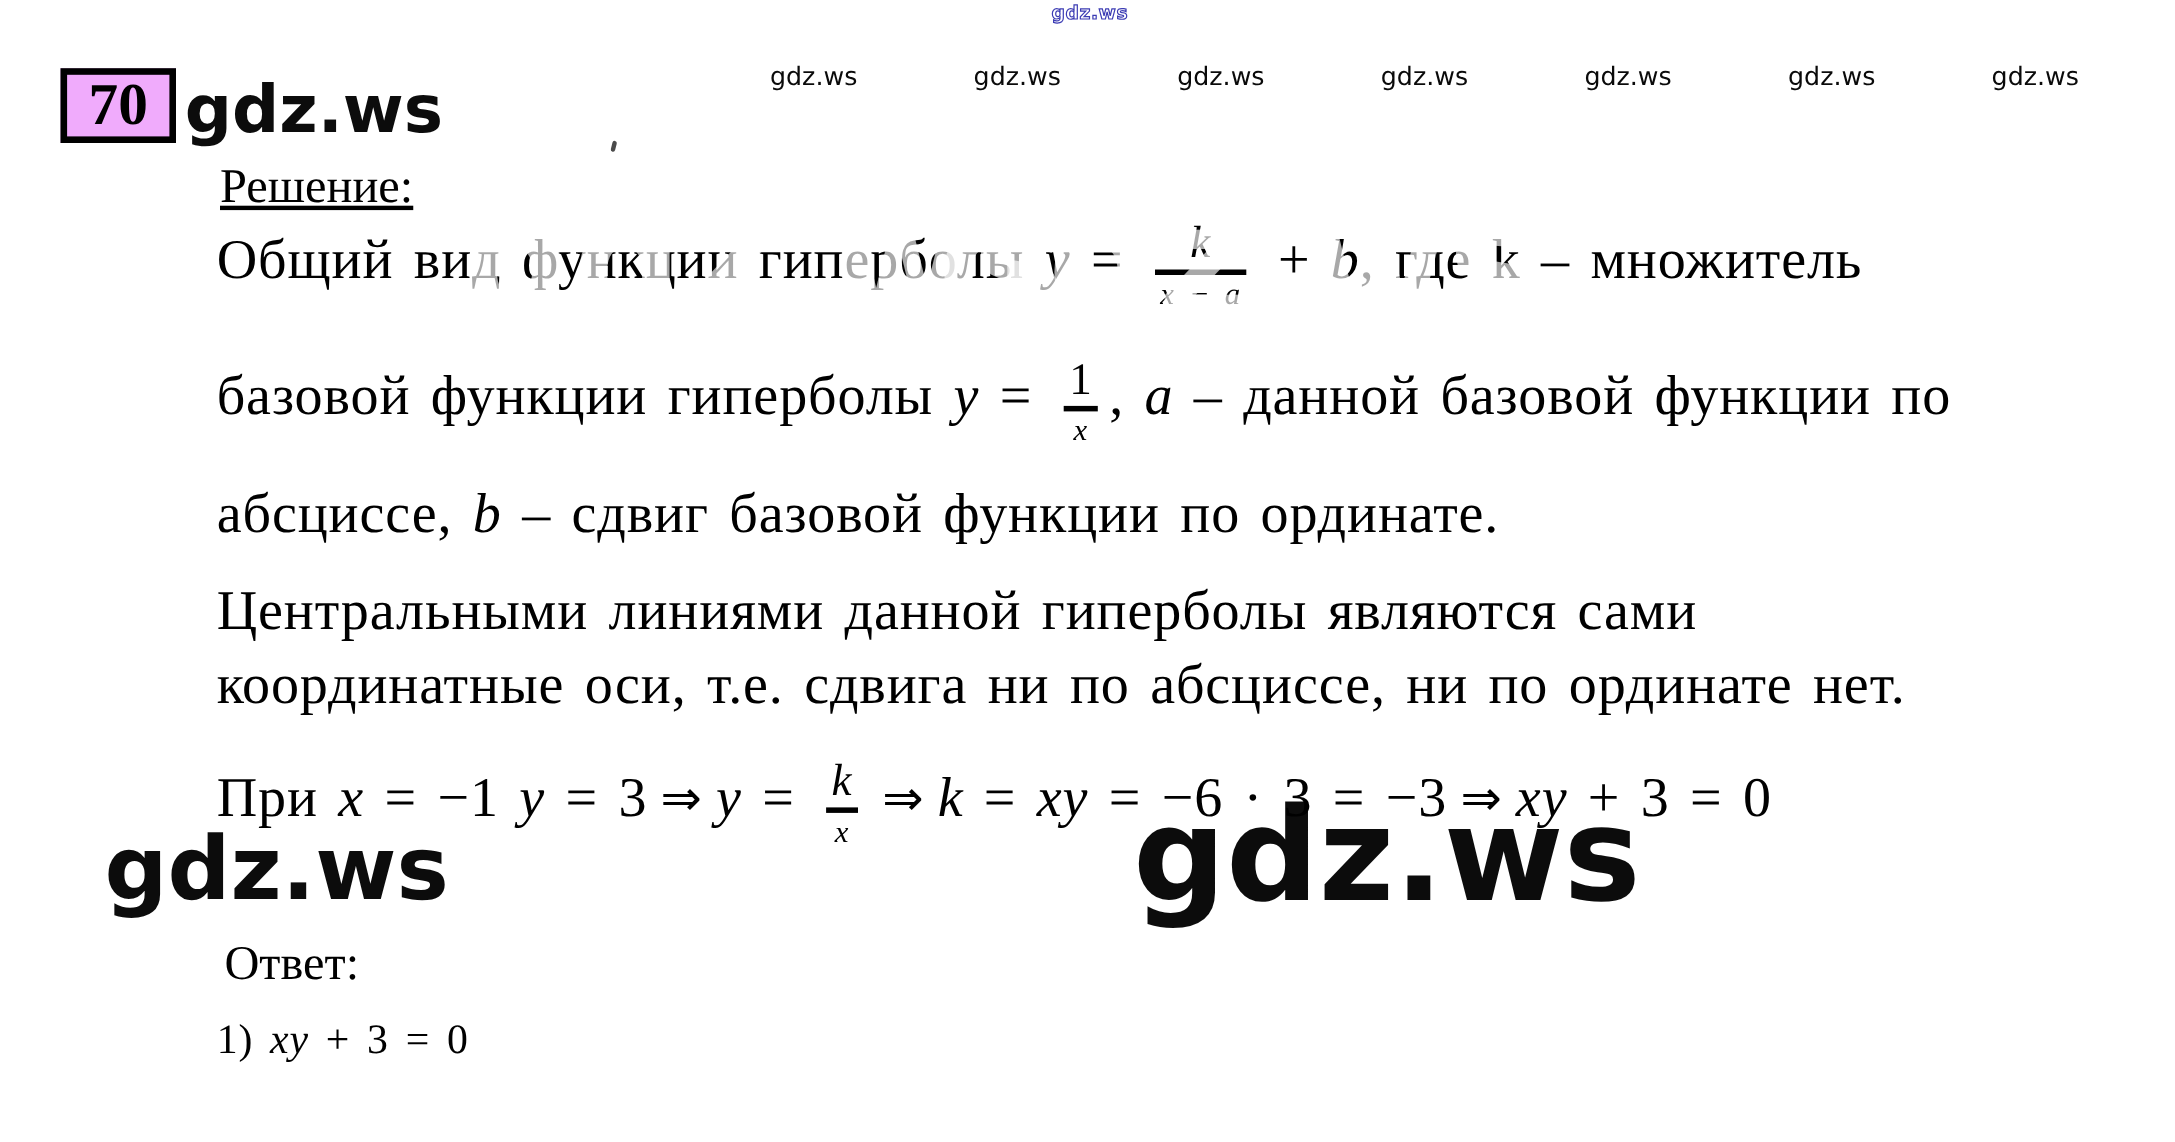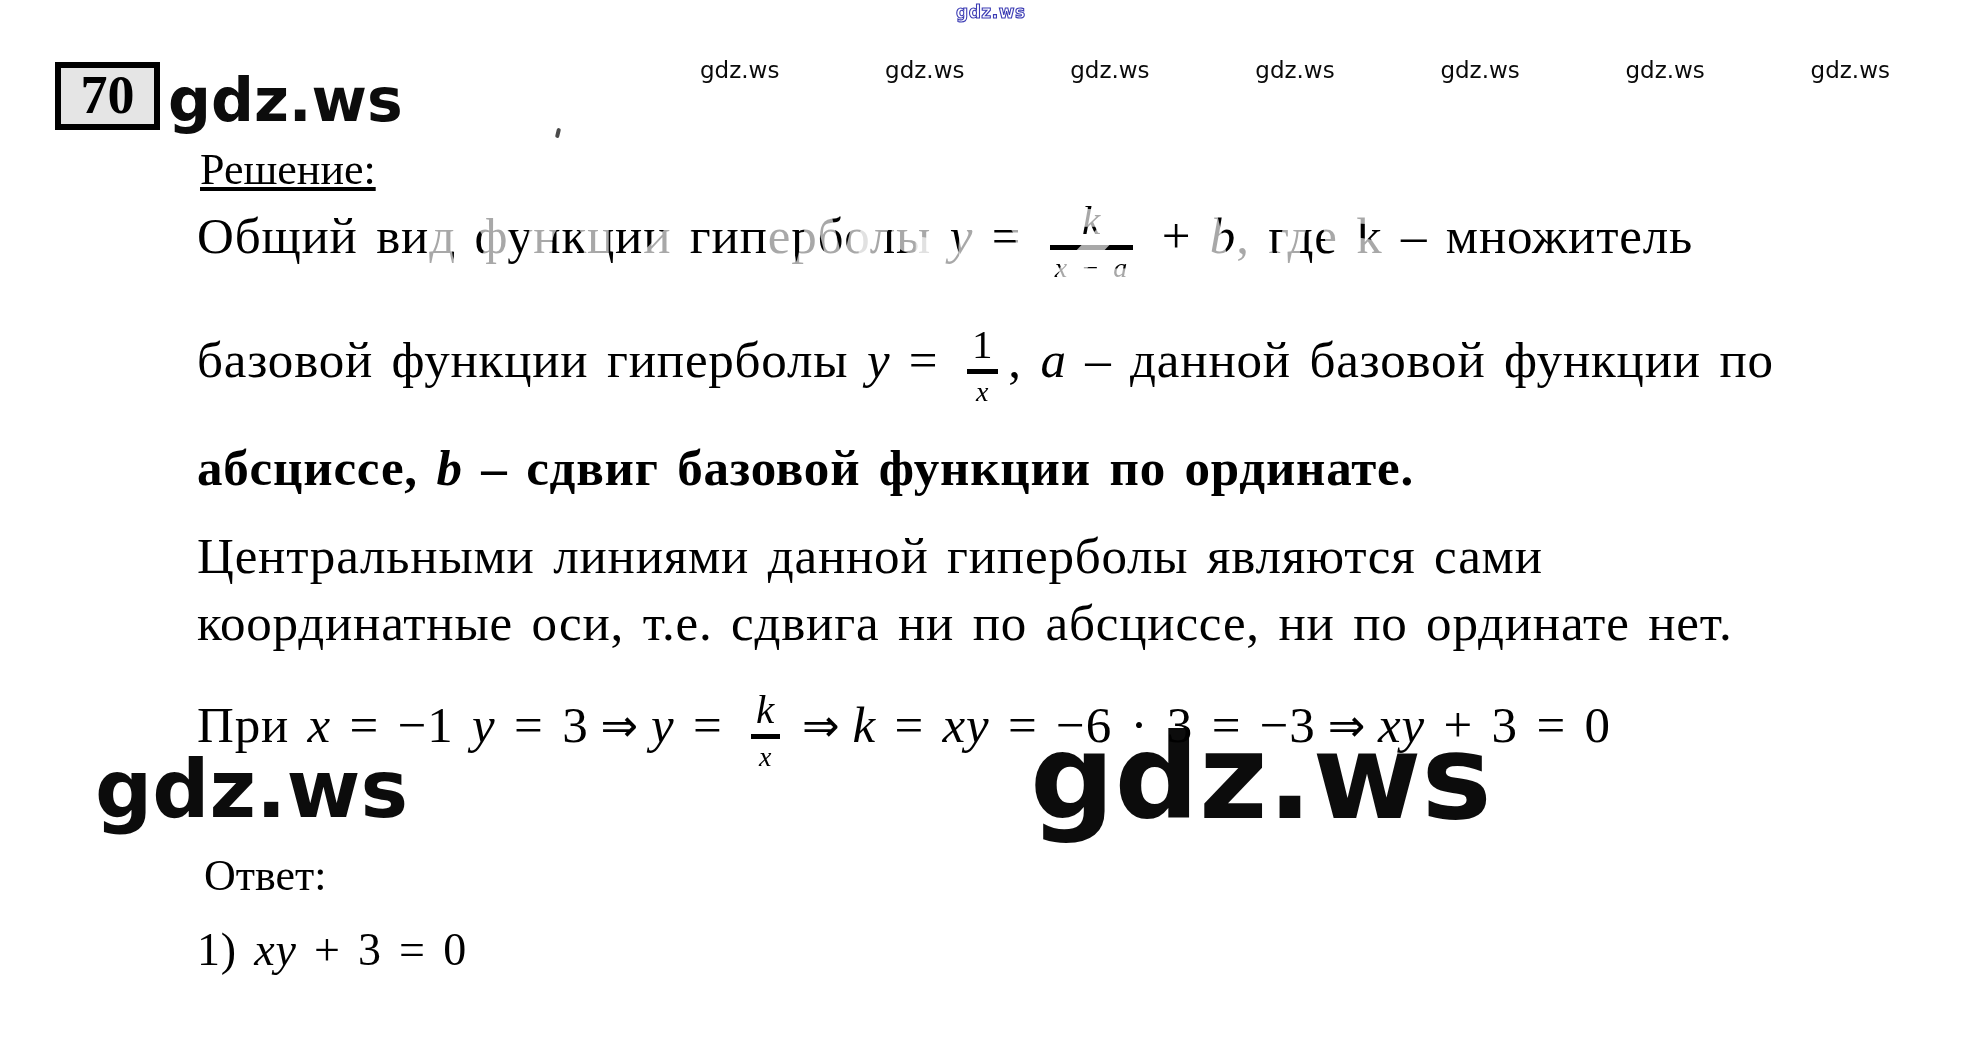--- a/index.html
+++ b/index.html
@@ -16,41 +16,41 @@
     color:rgba(255,255,255,0);-webkit-text-stroke:1.1px #3c3cb4;
   }
   #top-row{
     position:absolute;left:700px;top:57px;width:1190px;
     display:flex;justify-content:space-between;
     font-family:"DejaVu Sans", sans-serif;font-size:23px;color:#0a0a0a;
   }
   #box70{
     position:absolute;left:55px;top:62px;width:93px;height:56px;
     border:6px solid #000;display:flex;align-items:center;justify-content:center;
-    background:#e5e5e5;
+    background:#f0abfc;
   }
   #box70 .num{font-size:54px;font-weight:bold;line-height:1;font-family:"Liberation Serif",serif;padding-bottom:2px;}
   #hdr-wm{position:absolute;left:168px;top:70px;font-size:60px;}
   #left-wm{position:absolute;left:95px;top:750px;font-size:80px;}
   #center-wm{position:absolute;left:1030px;top:718px;font-size:118px;}
   
   .heading{position:absolute;font-size:44px;line-height:1.1;}
   #sol-heading{left:200px;top:146px;text-decoration:underline;}
   #ans-heading{left:204px;top:852px;}
   .line{
     position:absolute;left:197px;font-size:51px;line-height:1.12;
     letter-spacing:.8px;word-spacing:5px;white-space:nowrap;z-index:1;
   }
   #line1{top:200px;}
   #line2{top:324px;}
-  #line3{top:440px;font-weight:bold;}
+  #line3{top:440px;}
   #line4{top:512px;margin-top:16px;}
   #line5{top:595px;}
   #line6{top:660px;margin-top:29px;}
-  #ans-line{top:924px;font-size:46px;}
+  #ans-line{top:924px;font-size:38px;}
   .it{font-style:italic;}
   .sym{font-family:"DejaVu Sans", sans-serif;font-size:.88em;margin:0 12px;vertical-align:1px;}
   .frac{
     display:inline-flex;flex-direction:column;align-items:center;
     vertical-align:middle;margin:0 10px;line-height:1;
   }
   .frac .fnum{font-size:41px;padding:0 5px 4px;}
   .frac .fbar{width:100%;border-top:5px solid #000;}
   .frac .fden{font-size:28px;padding:4px 5px 0;}
   

